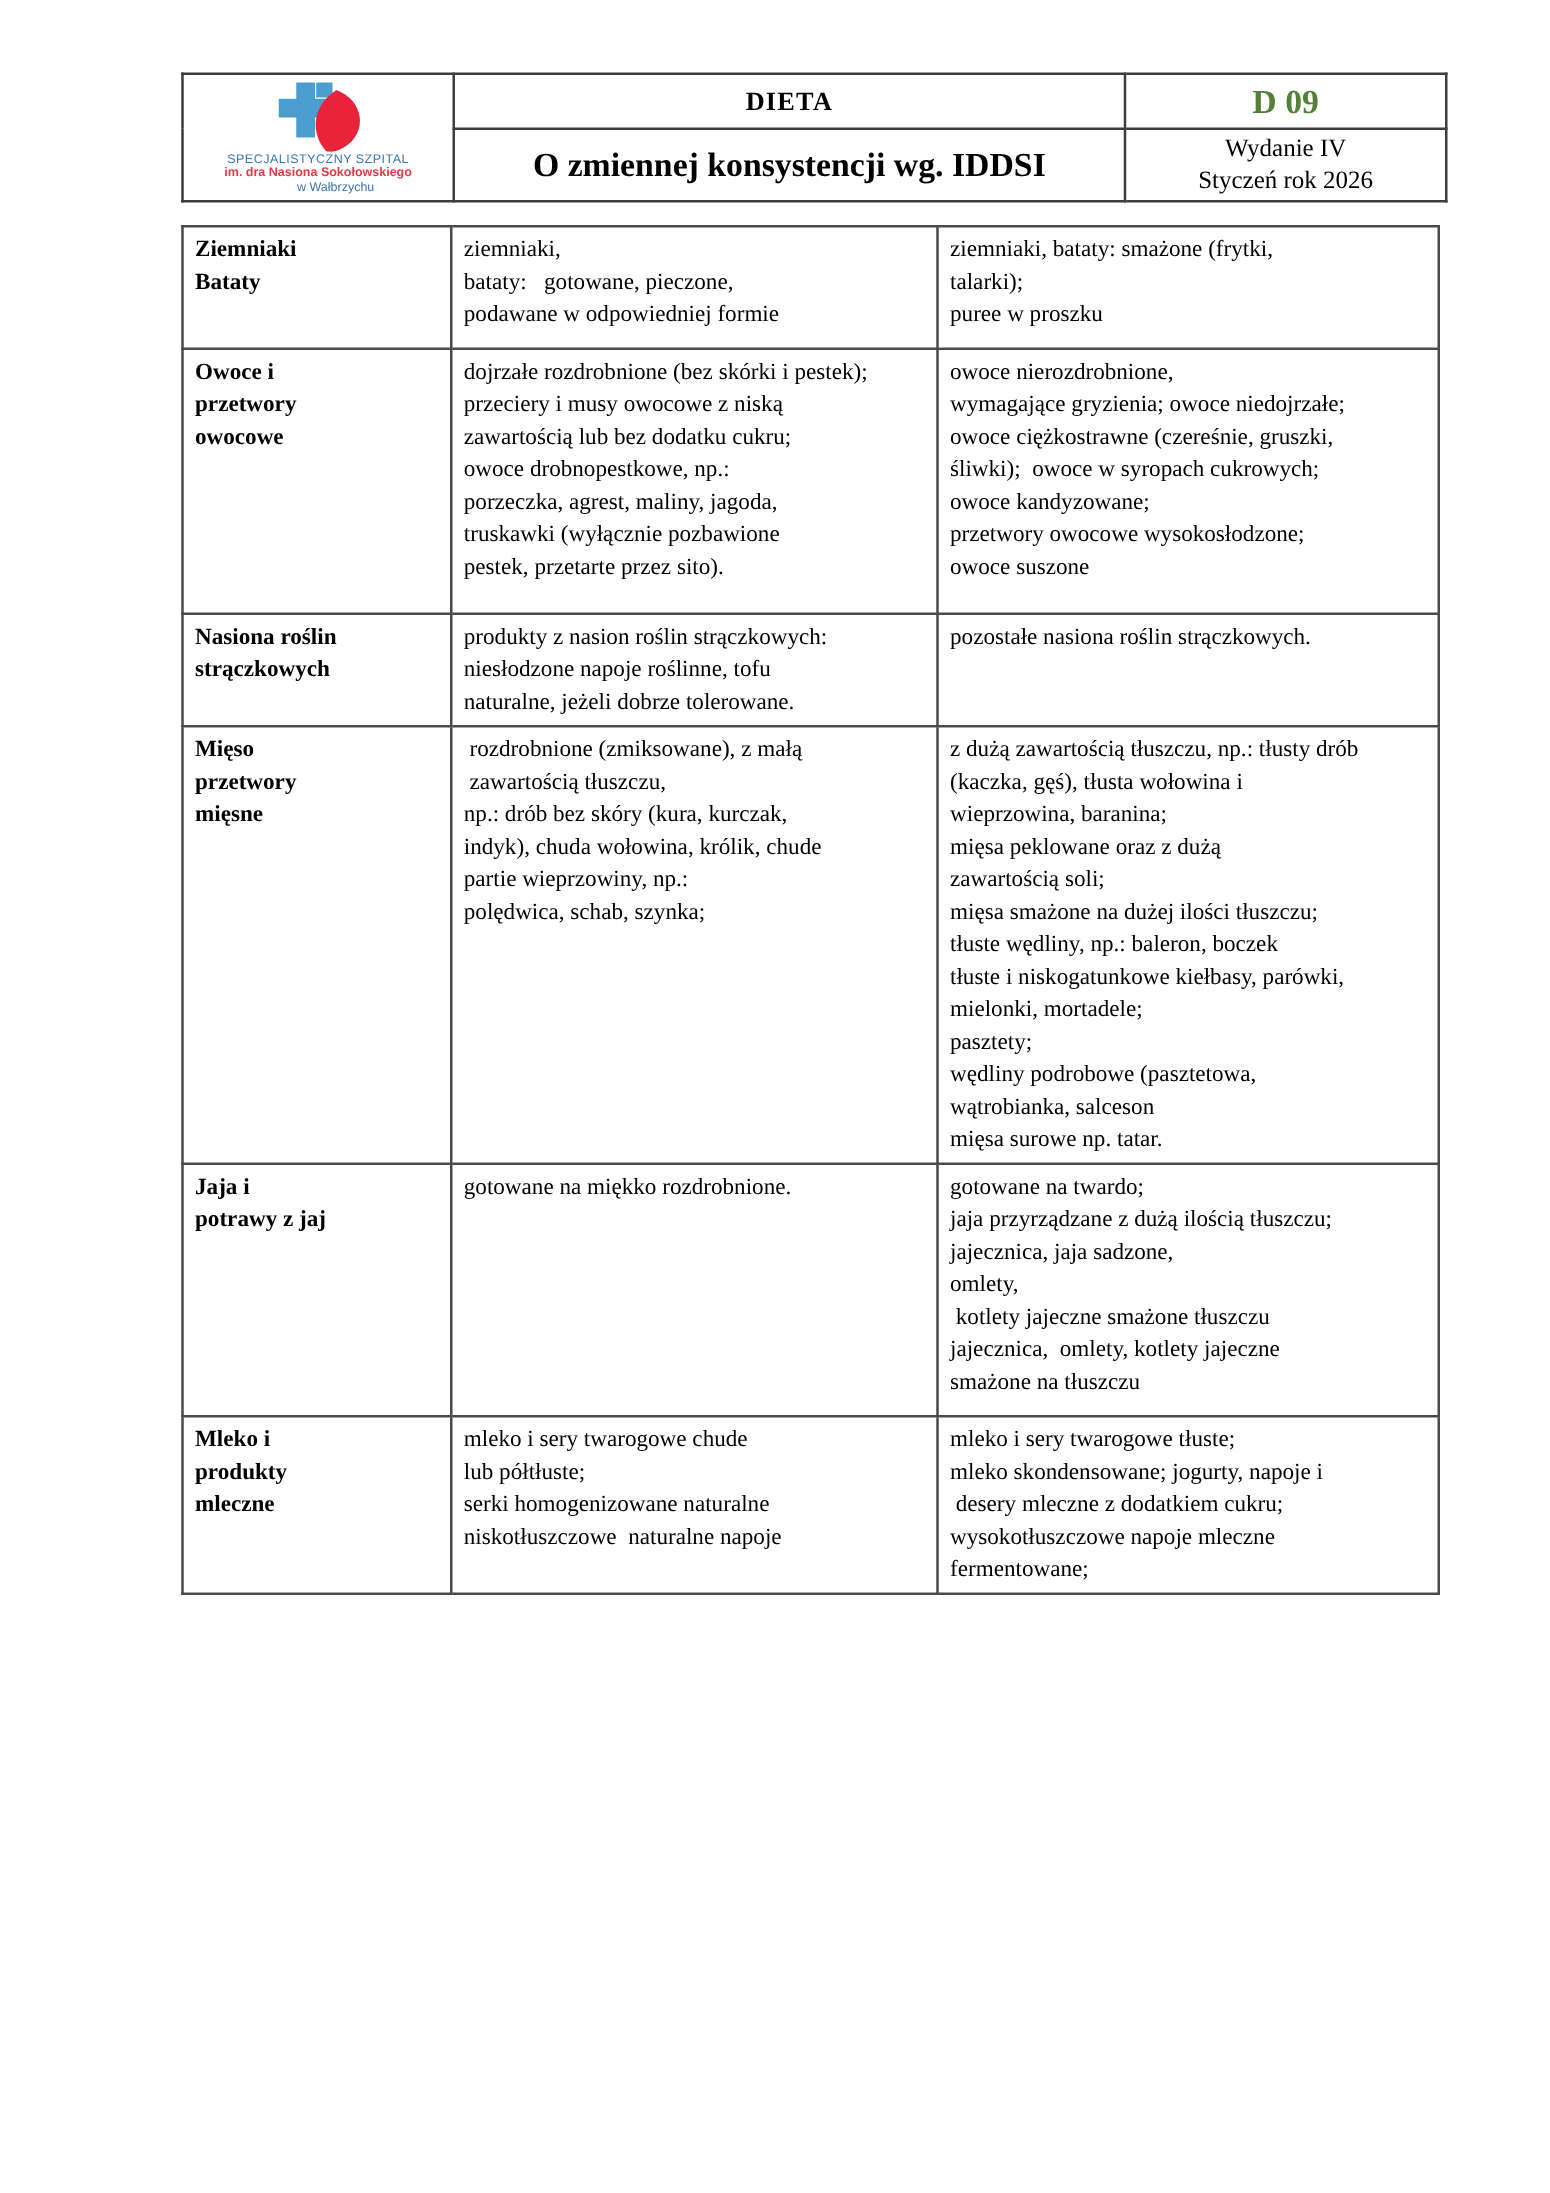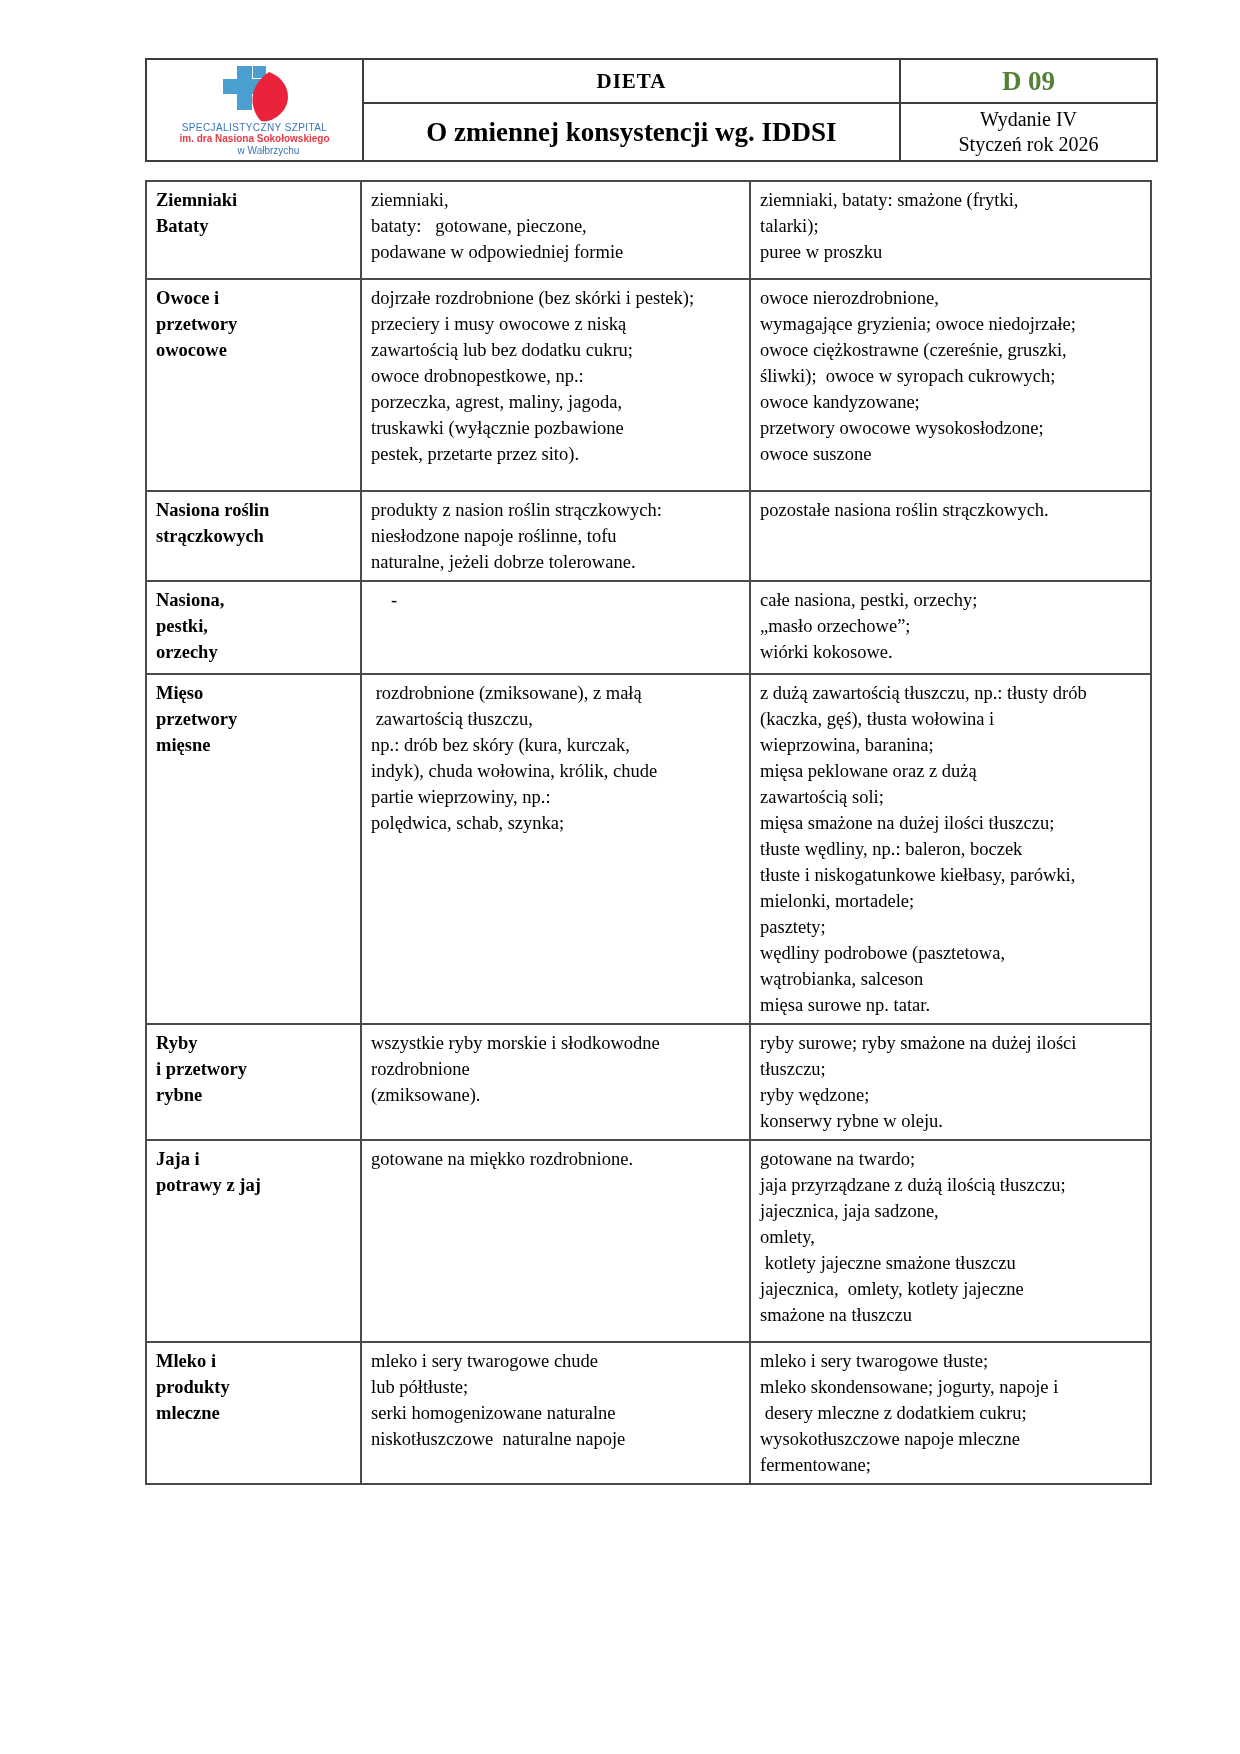--- a/index.html
+++ b/index.html
@@ -152,29 +152,20 @@
 
     <tr style="height:85px">
       <td class="cat">Nasiona roślin
 strączkowych</td>
       <td>produkty z nasion roślin strączkowych:
 niesłodzone napoje roślinne, tofu
 naturalne, jeżeli dobrze tolerowane.</td>
       <td>pozostałe nasiona roślin strączkowych.</td>
     </tr>
 
-    <tr style="height:93px">
-      <td class="cat">Nasiona,
-pestki,
-orzechy</td>
-      <td class="indent">-</td>
-      <td>całe nasiona, pestki, orzechy;
-„masło orzechowe”;
-wiórki kokosowe.</td>
-    </tr>
 
     <tr style="height:328px">
       <td class="cat vc">Mięso
 przetwory
 mięsne</td>
       <td> rozdrobnione (zmiksowane), z małą
  zawartością tłuszczu,
 np.: drób bez skóry (kura, kurczak,
 indyk), chuda wołowina, królik, chude
 partie wieprzowiny, np.:
@@ -187,32 +178,20 @@
 mięsa smażone na dużej ilości tłuszczu;
 tłuste wędliny, np.: baleron, boczek
 tłuste i niskogatunkowe kiełbasy, parówki,
 mielonki, mortadele;
 pasztety;
 wędliny podrobowe (pasztetowa,
 wątrobianka, salceson
 mięsa surowe np. tatar.</td>
     </tr>
 
-    <tr style="height:108px">
-      <td class="cat">Ryby
-i przetwory
-rybne</td>
-      <td>wszystkie ryby morskie i słodkowodne
-rozdrobnione
-(zmiksowane).</td>
-      <td>ryby surowe; ryby smażone na dużej ilości
-tłuszczu;
-ryby wędzone;
-konserwy rybne w oleju.</td>
-    </tr>
 
     <tr style="height:202px">
       <td class="cat">Jaja i
 potrawy z jaj</td>
       <td>gotowane na miękko rozdrobnione.</td>
       <td>gotowane na twardo;
 jaja przyrządzane z dużą ilością tłuszczu;
 jajecznica, jaja sadzone,
 omlety,
  kotlety jajeczne smażone tłuszczu

